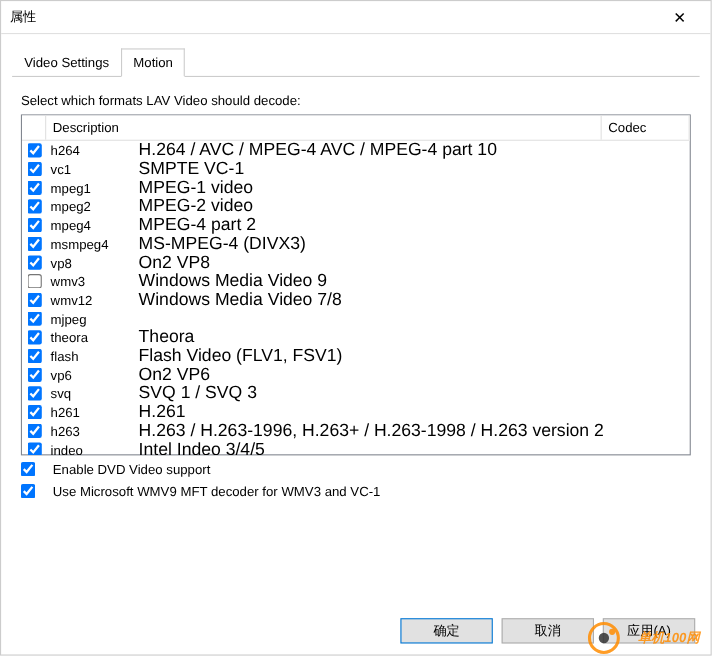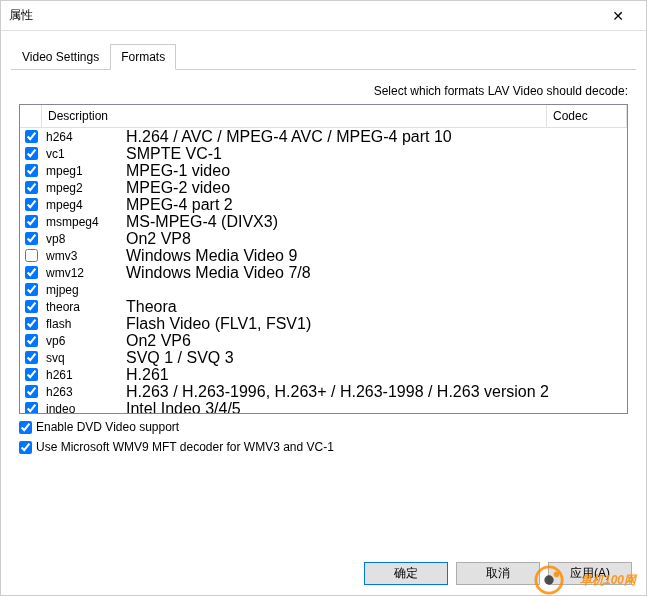--- a/index.html
+++ b/index.html
@@ -5,34 +5,34 @@
 * { box-sizing: border-box; margin: 0; padding: 0; }
 body { font-family: "Microsoft YaHei", "Segoe UI", sans-serif; font-size: 12px; background: #fff; width: 647px; height: 596px; overflow: hidden; position: relative; border: 1px solid #ccc; }
 .titlebar { height: 30px; display: flex; align-items: center; padding: 0 8px; border-bottom: 1px solid #e0e0e0; justify-content: flex-end; }
 .titlebar-text { flex: 1; font-size: 12px; }
 .close-btn { width: 40px; height: 28px; display: flex; align-items: center; justify-content: center; cursor: pointer; font-size: 14px; font-family: sans-serif; }
 .content { padding: 8px 10px; }
 .tabs { display: flex; border-bottom: 1px solid #ccc; margin-top: 4px; }
 .tab { padding: 5px 10px; border: 1px solid transparent; cursor: pointer; font-size: 12px; position: relative; top: 1px; }
 .tab.active { border: 1px solid #ccc; border-bottom: 1px solid #fff; background: #fff; }
 .tab-body { padding: 14px 8px 8px 8px; }
-.instruction { margin-bottom: 6px; font-size: 12px; text-align: right; }
+.instruction { margin-bottom: 6px; font-size: 12px; }
 .list-container { border: 1px solid #828790; height: 310px; display: flex; flex-direction: column; background: #fff; }
 .list-header { display: flex; background: #fff; border-bottom: 1px solid #e0e0e0; flex-shrink: 0; }
 .list-header .col { padding: 4px 6px; font-size: 12px; border-right: 1px solid #e0e0e0; }
 .list-body { flex: 1; overflow-y: scroll; }
 .row { display: flex; align-items: center; height: 17px; }
 .row .cb-cell { width: 22px; display: flex; align-items: center; justify-content: center; }
 .row .codec-cell { width: 80px; padding: 0 4px; font-size: 12px; white-space: nowrap; overflow: hidden; }
 .row .desc-cell { flex: 1; padding: 0 4px; font-size: 16px; white-space: nowrap; overflow: hidden; }
 .col-cb { width: 22px; }
 .col-codec { width: 80px; }
 .col-desc { flex: 1; }
 input[type=checkbox] { width: 13px; height: 13px; cursor: pointer; }
-.opt-row { display: flex; align-items: flex-end; gap: 4px; margin-top: 6px; }
+.opt-row { display: flex; align-items: flex-start; gap: 16px; margin-top: 6px; }
 .opt-row label { font-size: 12px; cursor: pointer; }
 .button-bar { position: absolute; bottom: 10px; right: 14px; display: flex; gap: 8px; margin-top: 31px; }
 .btn { min-width: 84px; height: 23px; border: 1px solid #adadad; background: #e1e1e1; font-size: 12px; cursor: pointer; font-family: inherit; }
 .btn.primary { border: 1px solid #0078d7; }
 .watermark { position: absolute; right: 10px; bottom: 0px; display: flex; align-items: center; gap: 16px; opacity: 0.85; pointer-events: none; }
 .watermark-icon { width: 30px; height: 30px; }
 .watermark-text { font-size: 12px; color: #ff8c00; font-weight: bold; font-style: italic; }
 ::-webkit-scrollbar { width: 17px; }
 ::-webkit-scrollbar-track { background: #f0f0f0; }
 ::-webkit-scrollbar-thumb { background: #cdcdcd; border: 1px solid #a6a6a6; }
@@ -44,21 +44,21 @@
 <div class="titlebar">
   <span class="titlebar-text">属性</span>
   <div class="close-btn">
     <span>✕</span>
   </div>
 </div>
 
 <div class="content">
   <div class="tabs">
     <div class="tab">Video Settings</div>
-    <div class="tab active">Formats</div>
+    <div class="tab active">Motion</div>
   </div>
 
   <div class="tab-body">
     <div class="instruction">Select which formats LAV Video should decode:</div>
 
     <div class="list-container">
       <div class="list-header">
         <div class="col col-cb"></div>
         <div class="col col-desc">Description</div>
         <div class="col col-codec">Codec</div>

